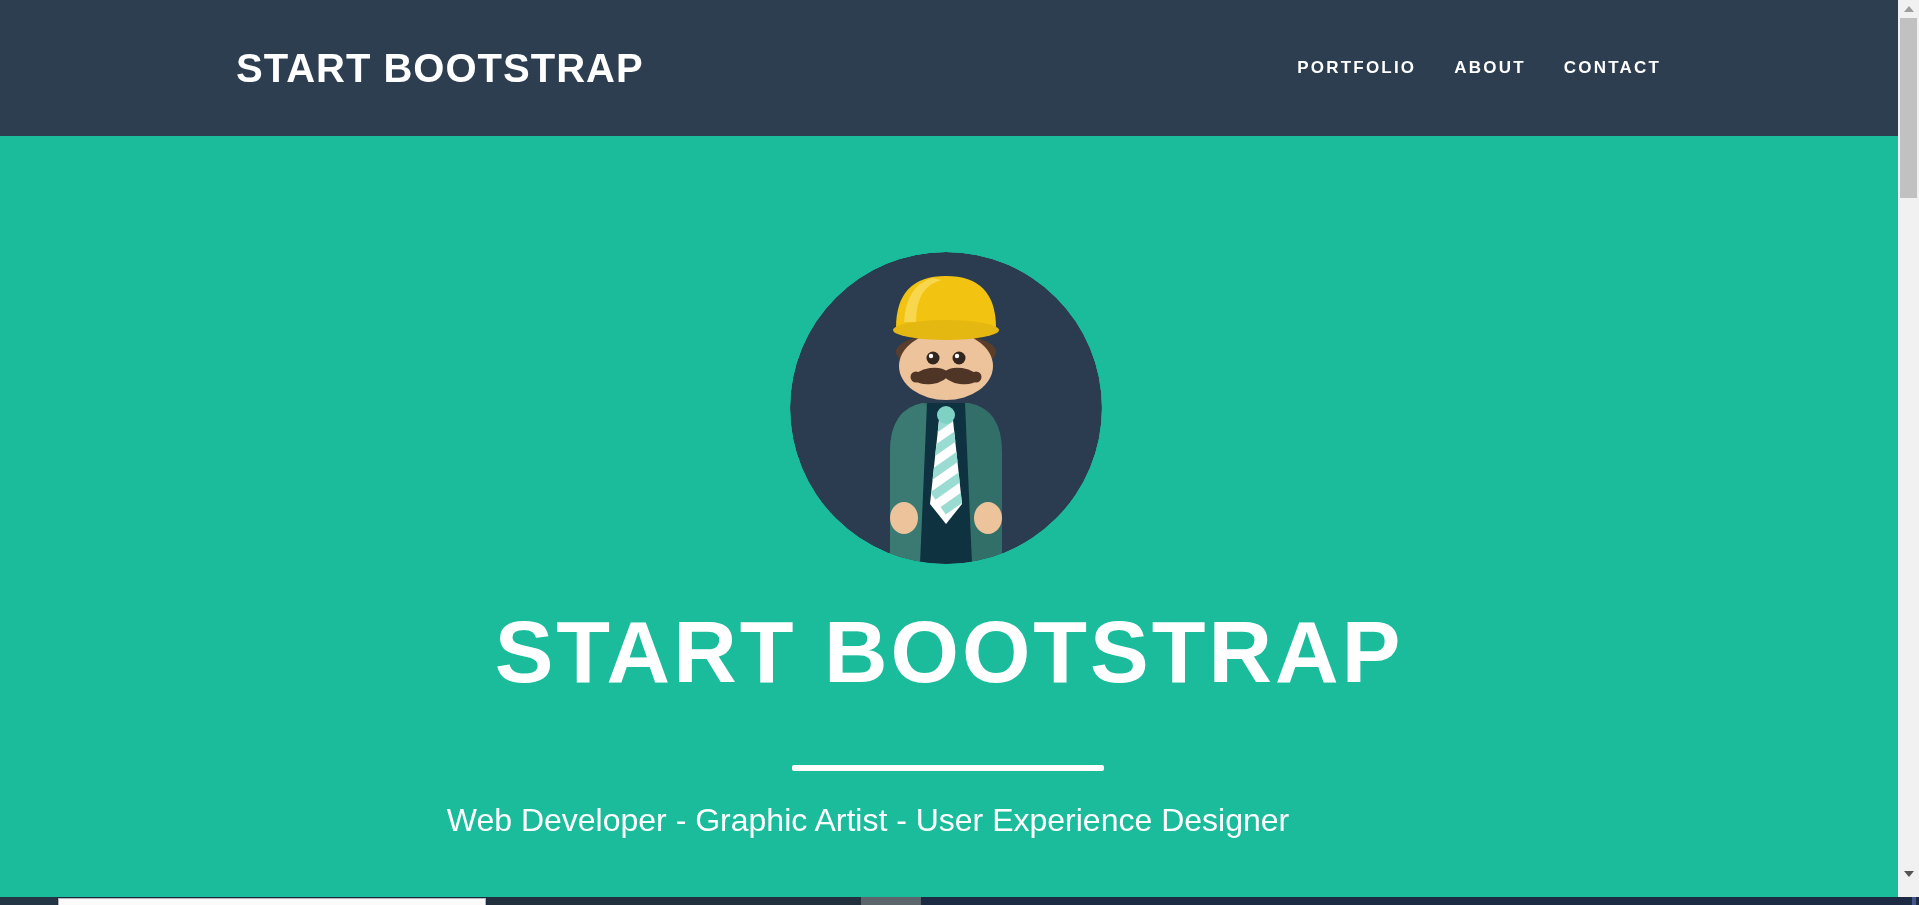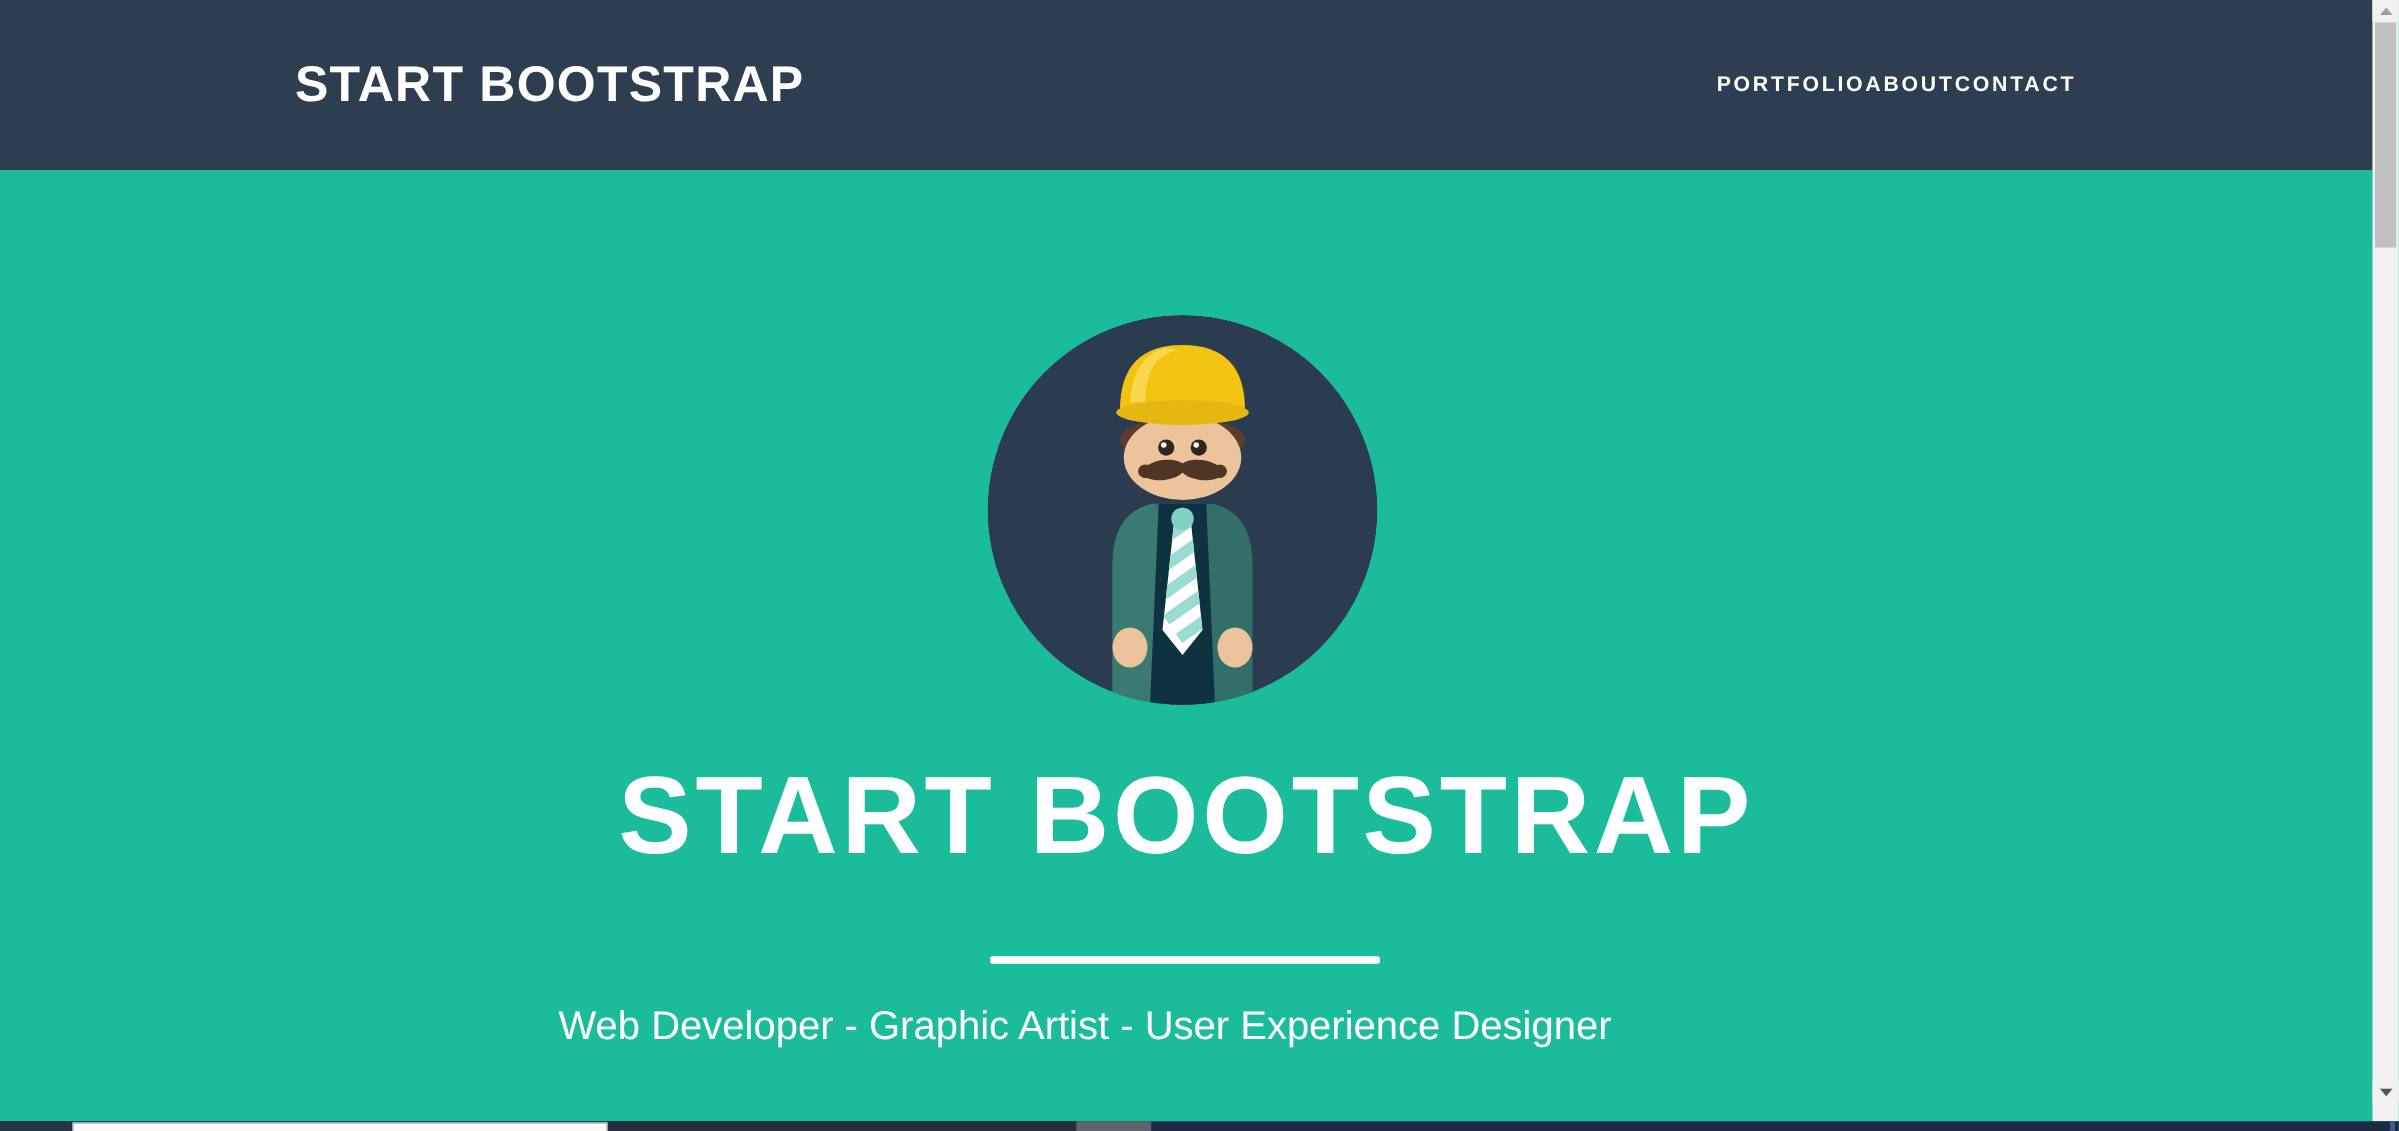--- a/index.html
+++ b/index.html
@@ -9,21 +9,21 @@
   
   .navbar {
     position:absolute; left:0; top:0; width:1898px; height:136px;
     background:#2c3e50; display:flex; align-items:center;
     padding-left:236px; padding-right:237px; z-index:2;
   }
   .brand {
     color:#fff; font-weight:700; font-size:40px; letter-spacing:1px;
     cursor:pointer; white-space:nowrap;
   }
-  .nav-links { margin-left:auto; display:flex; align-items:flex-start; }
+  .nav-links { margin-left:auto; display:flex; gap:38px; align-items:flex-start; }
   .nav-link {
     color:#fff; font-weight:700; font-size:17px; letter-spacing:2.2px;
     cursor:pointer; white-space:nowrap;
   }
 
   
   .hero {
     position:absolute; left:0; top:136px; width:1898px; height:761px;
     background:#1abc9c; overflow:hidden;
   }

